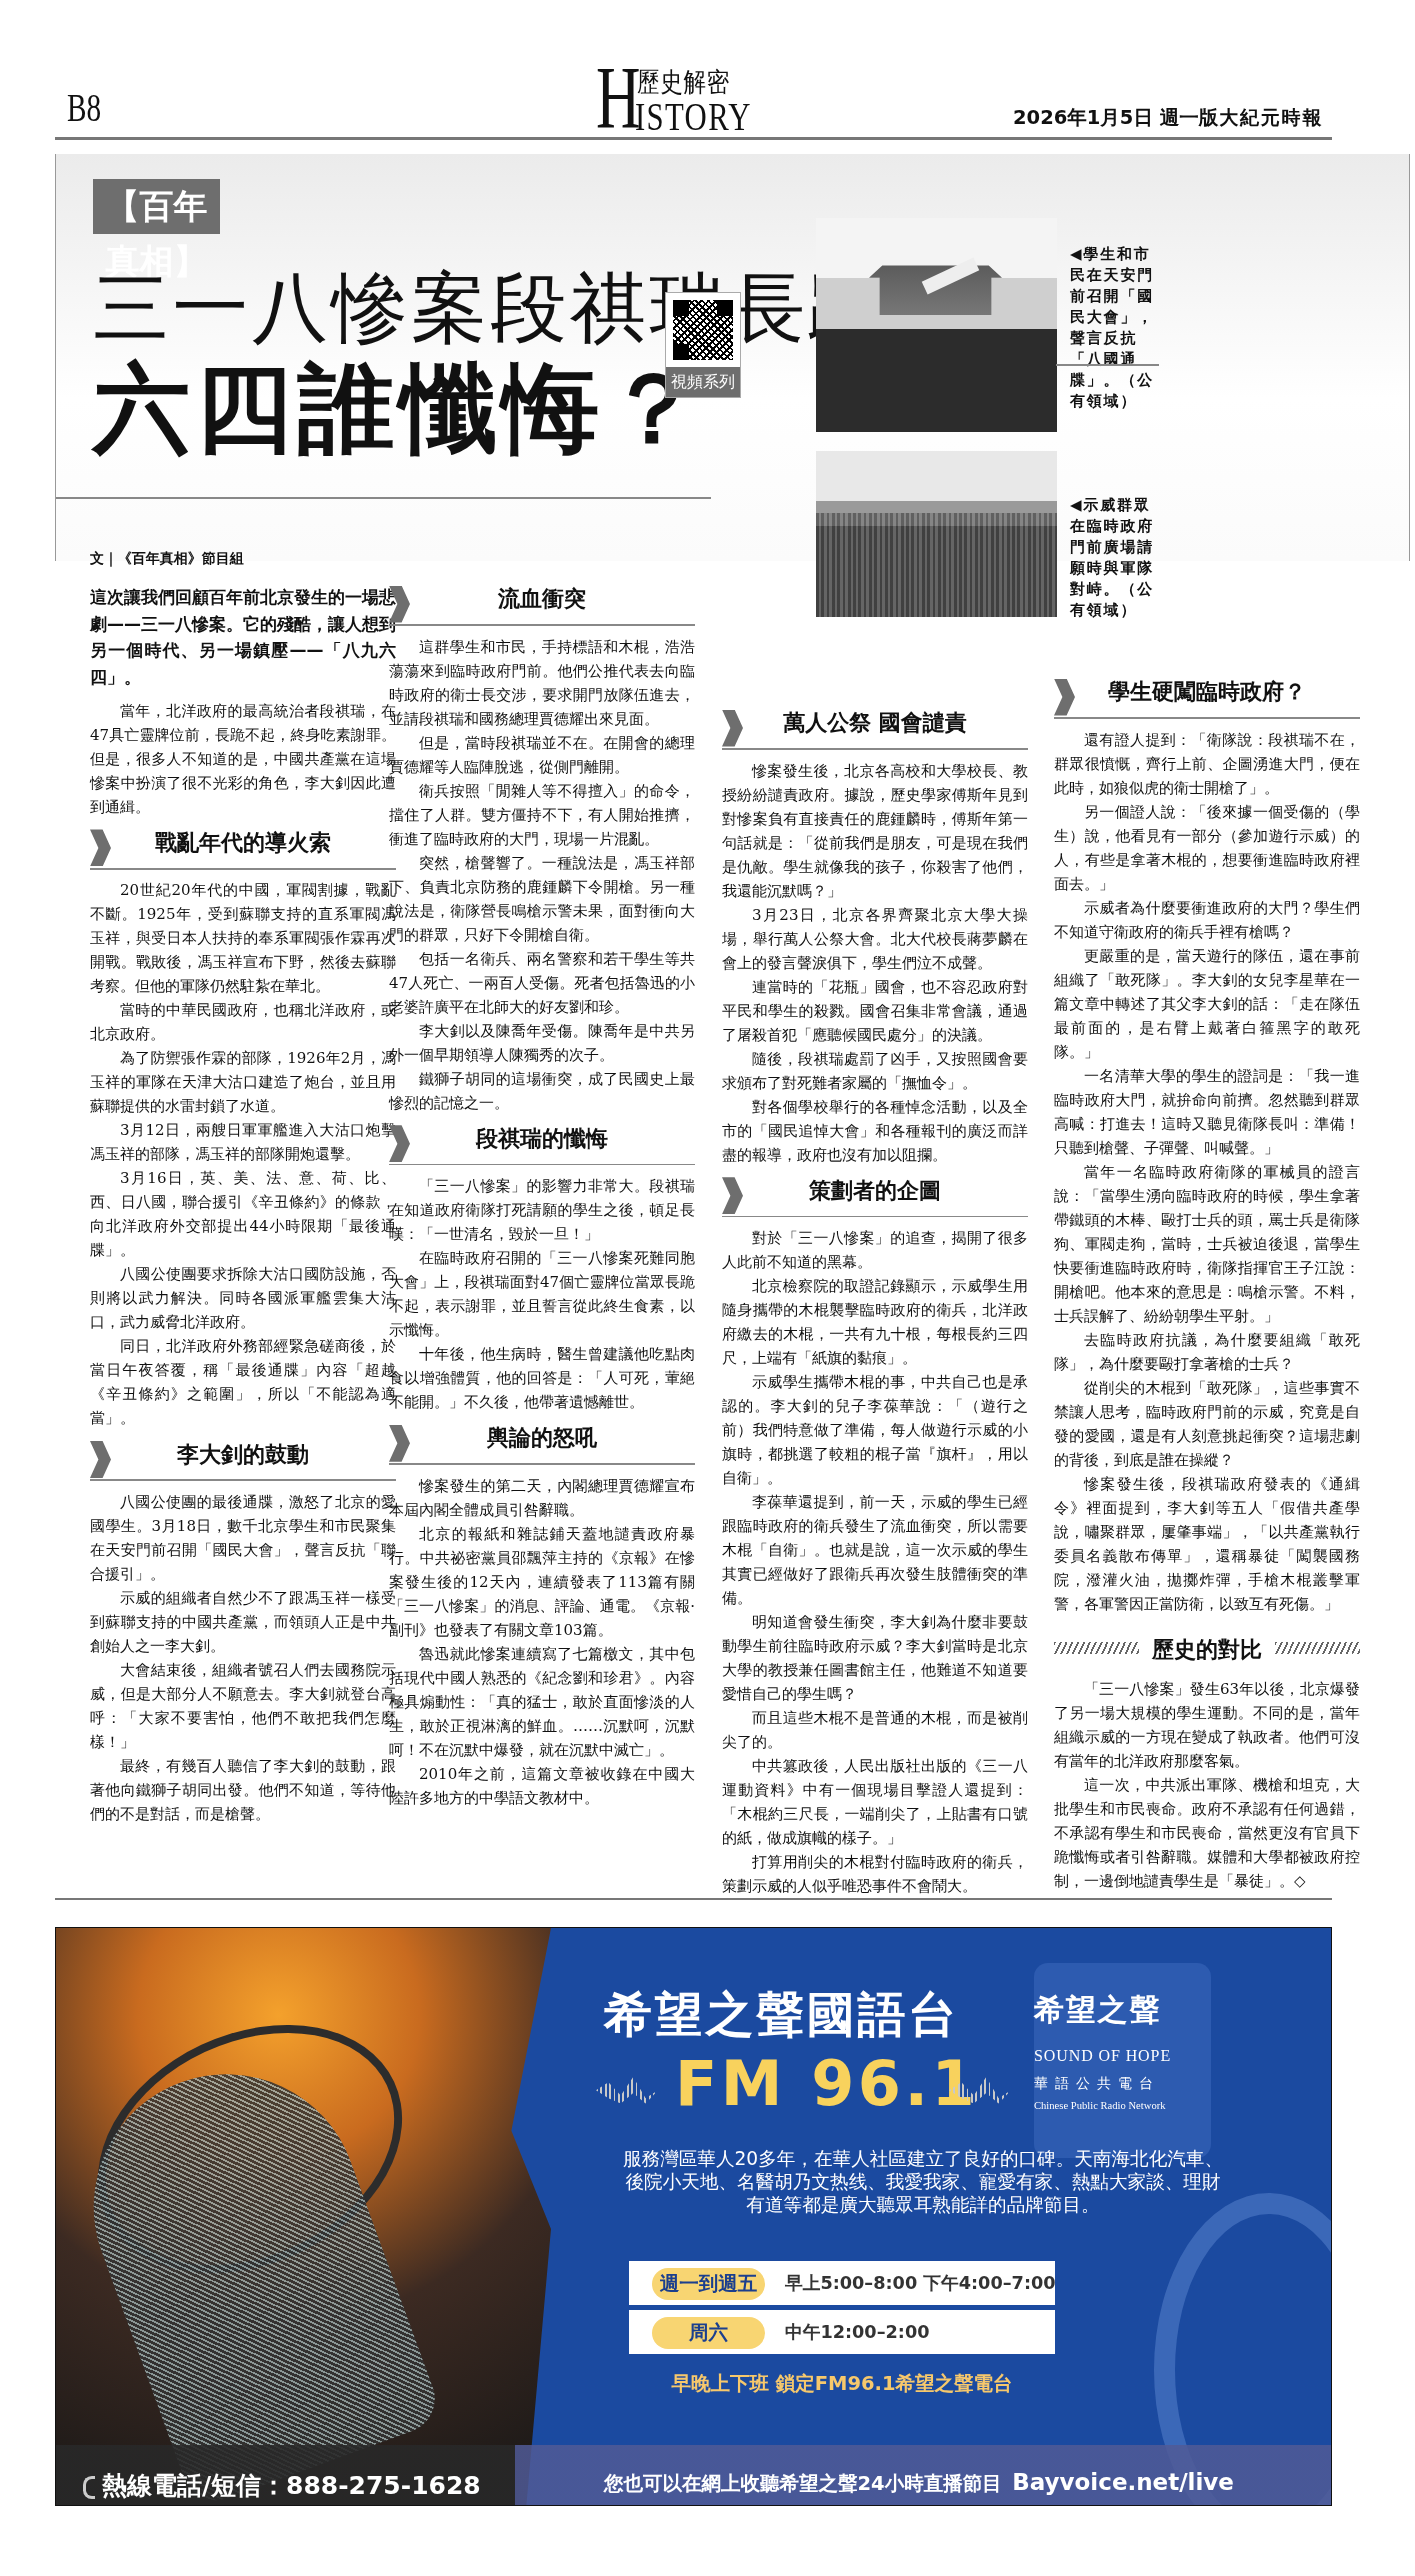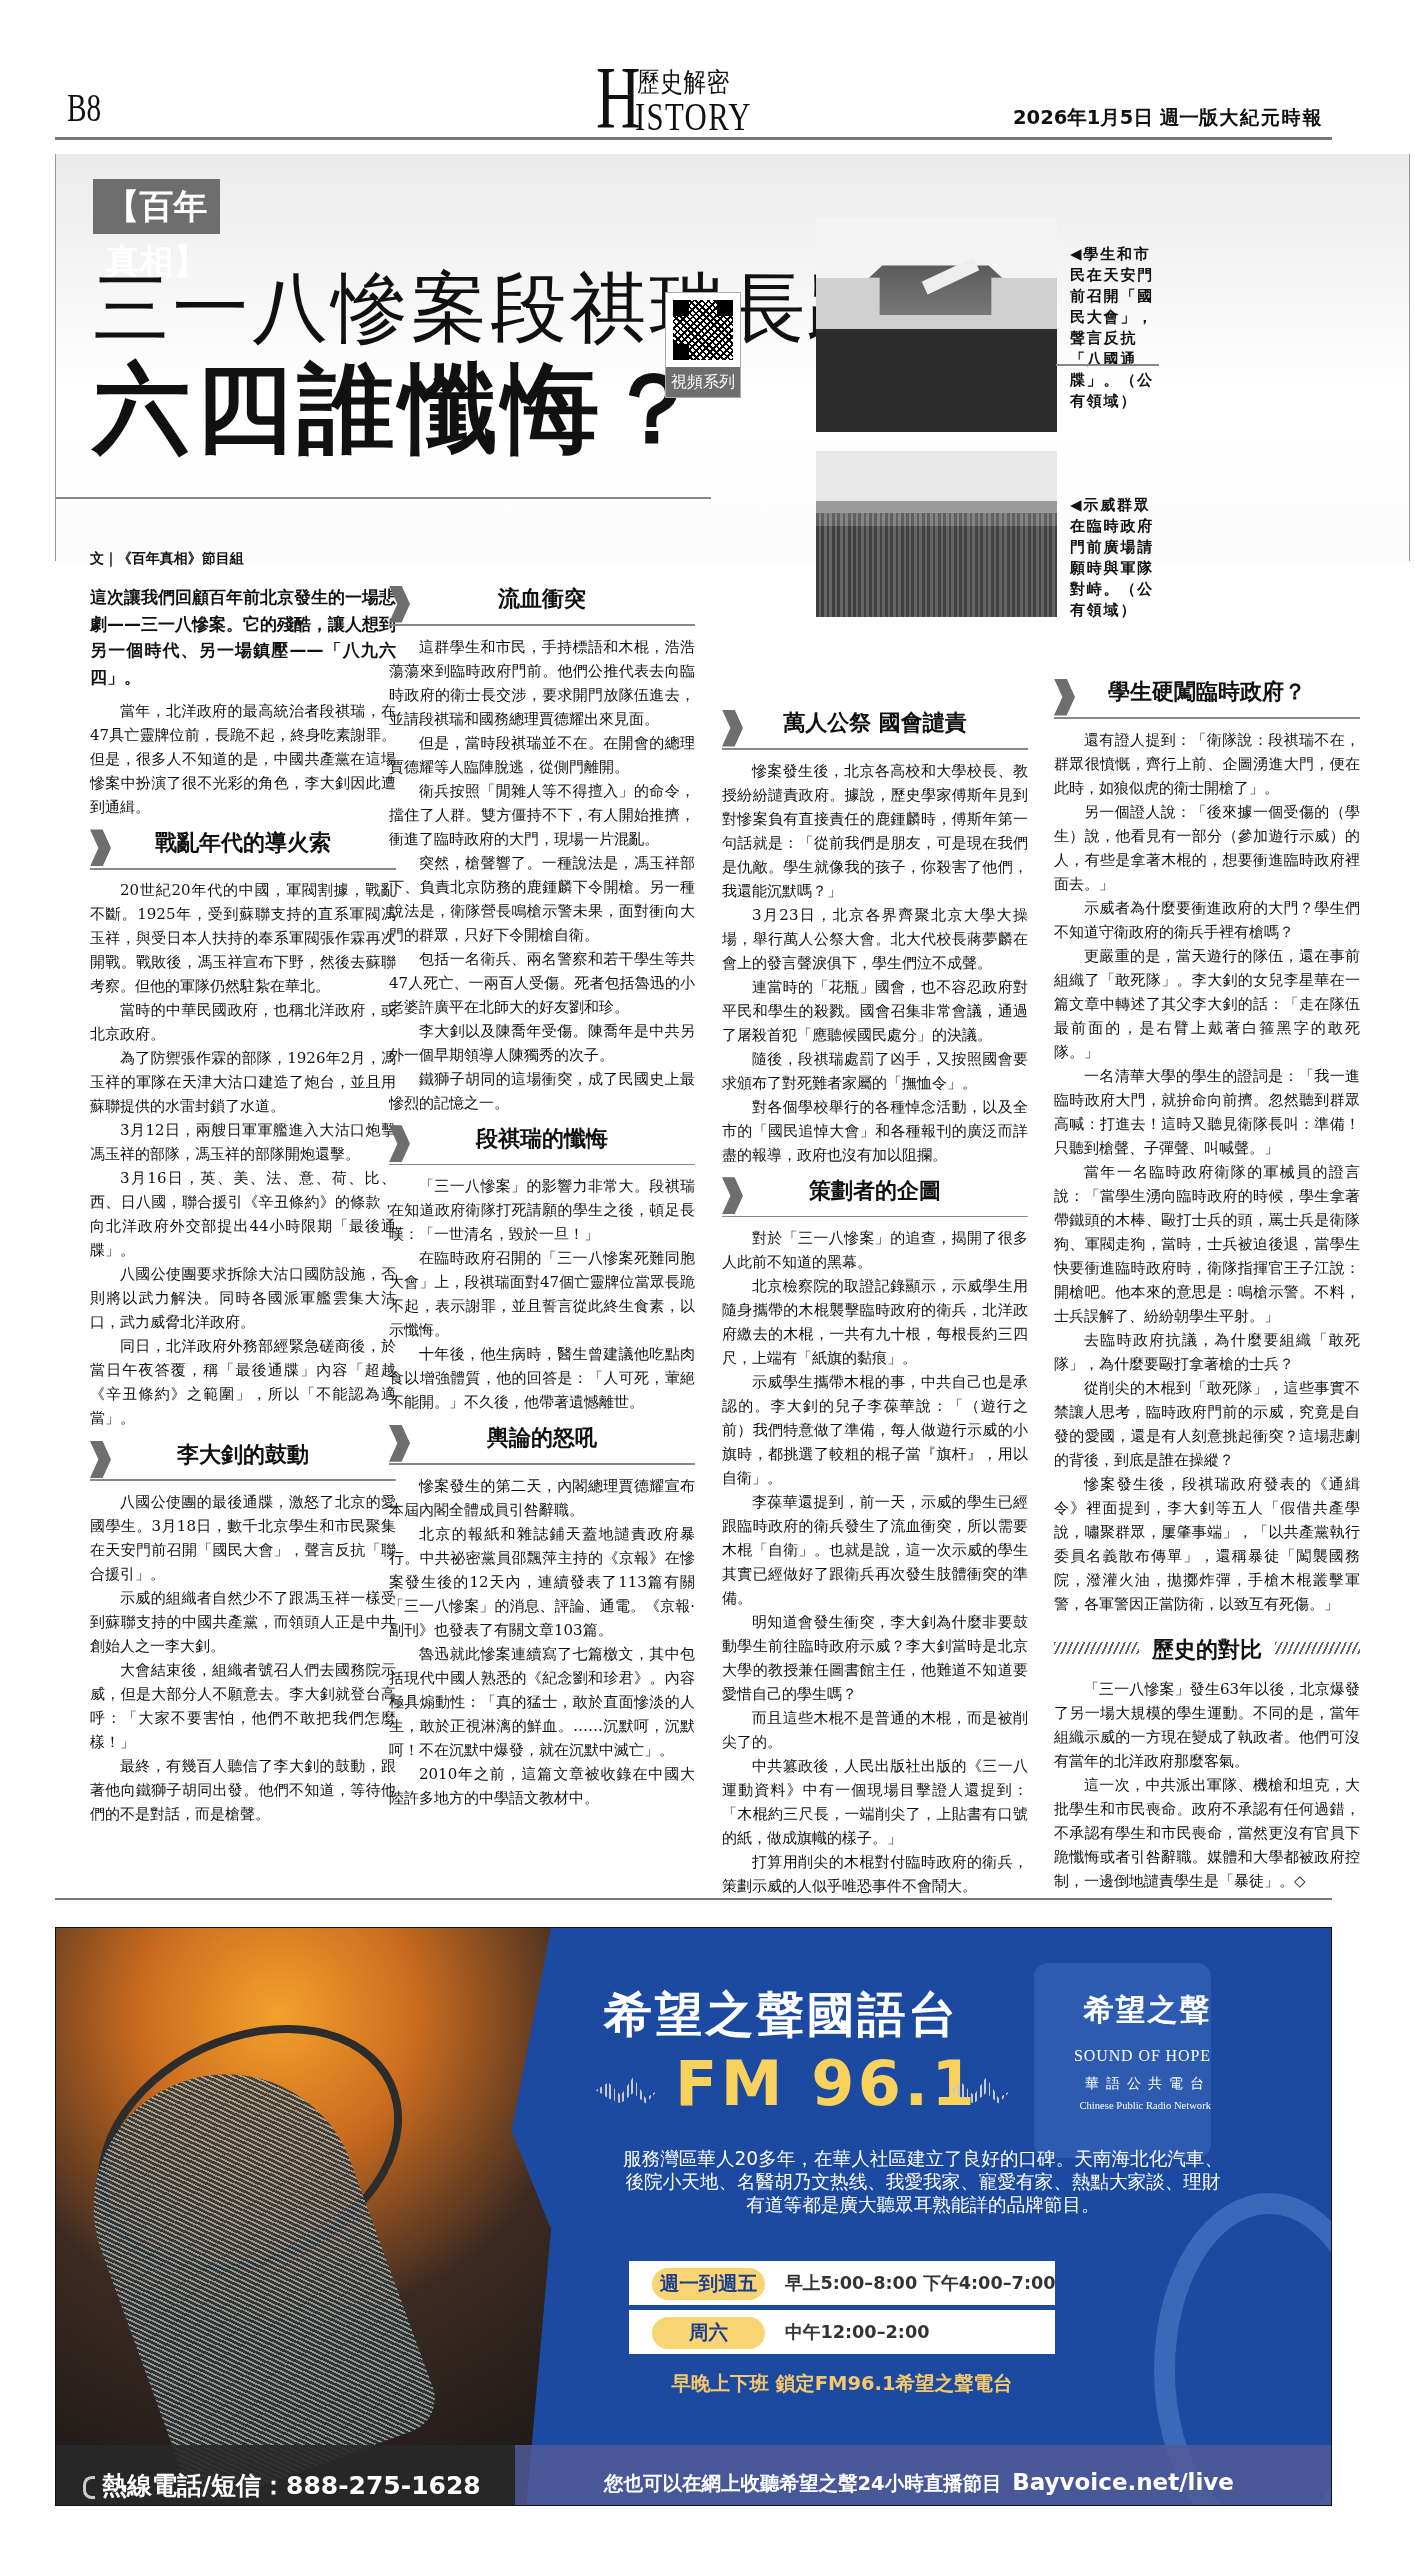--- a/index.html
+++ b/index.html
@@ -77,21 +77,21 @@
   .ad { position: absolute; left: 55px; top: 1927px; width: 1277px; height: 579px; background: #1b4aa0; overflow: hidden; border: 1.8px solid #111; }
   .ad .mic-area { position: absolute; left: 0; top: 0; width: 495px; height: 579px;
     background: radial-gradient(circle at 45% 15%, #f4a12c 0, #c96b1f 25%, #3c2a22 55%, #161616 100%);
     clip-path: polygon(0 0, 100% 0, 92% 35%, 100% 52%, 95% 100%, 0 100%); }
   .ad .mic { position: absolute; left: 62px; top: 142px; width: 265px; height: 407px; border-radius: 133px 133px 35px 35px;
     background: repeating-linear-gradient(45deg, #333 0 2.7px, #9aa 2.7px 4.4px), #444; transform: rotate(-20deg); opacity: .85; }
   .ad .mic-ring { position: absolute; left: 35px; top: 106px; width: 318px; height: 230px; border: 8.8px solid #2c2c2c; border-radius: 50%; transform: rotate(-25deg); }
   .ad .ad-title { position: absolute; left: 548px; top: 55px; font-size: 48px; font-weight: bold; color: #fff; letter-spacing: 2.7px; white-space: nowrap; }
   .ad .freq { position: absolute; left: 619px; top: 119px; font-size: 62px; font-weight: bold; color: #f8d25d; letter-spacing: 3.5px; white-space: nowrap; }
   .ad .wave { position: absolute; top: 149px; width: 62px; height: 26.5px; background: repeating-linear-gradient(90deg, #c9c9c9 0 1.8px, transparent 1.8px 4.4px); clip-path: polygon(0 50%, 20% 20%, 40% 70%, 60% 0, 80% 80%, 100% 50%, 80% 100%, 60% 60%, 40% 100%, 20% 80%); }
-  .ad .logo-box { position: absolute; left: 978px; top: 35px; width: 177px; height: 195px; background: #2d5bb0; border-radius: 14px; color: #fff; text-align: right; }
+  .ad .logo-box { position: absolute; left: 978px; top: 35px; width: 177px; height: 195px; background: #2d5bb0; border-radius: 14px; color: #fff; text-align: left; }
   .ad .logo-zh { font-size: 30px; font-weight: bold; margin-top: 26.5px; letter-spacing: 1.8px; }
   .ad .logo-en { font-family: "Liberation Serif", serif; font-size: 16px; margin-top: 16px; letter-spacing: 0.9px; }
   .ad .logo-sub { font-size: 14px; margin-top: 10.6px; letter-spacing: 7px; }
   .ad .logo-net { font-family: "Liberation Serif", serif; font-size: 10.6px; margin-top: 7px; }
   .ad .desc { position: absolute; left: 566px; top: 219px; width: 602px; text-align: center; color: #fff; font-size: 18.6px; line-height: 23px; }
   .ad .row { position: absolute; left: 573px; width: 426px; height: 44px; background: #fff; }
   .ad .row1 { top: 333px; padding-left: 44px; } .ad .row2 { top: 382px; }
   .ad .pill { position: absolute; left: 23px; top: 7px; width: 113px; height: 32px; border-radius: 16px; background: #f8d572; color: #1b3f8e; font-weight: bold; font-size: 19.5px; line-height: 32px; text-align: center; }
   .ad .time { position: absolute; left: 156px; top: 0; line-height: 44px; font-size: 17.7px; font-weight: bold; color: #333; white-space: nowrap; }
   .ad .tagline { position: absolute; left: 573px; top: 442px; width: 426px; text-align: center; font-size: 19.5px; font-weight: bold; color: #f6c86c; }

